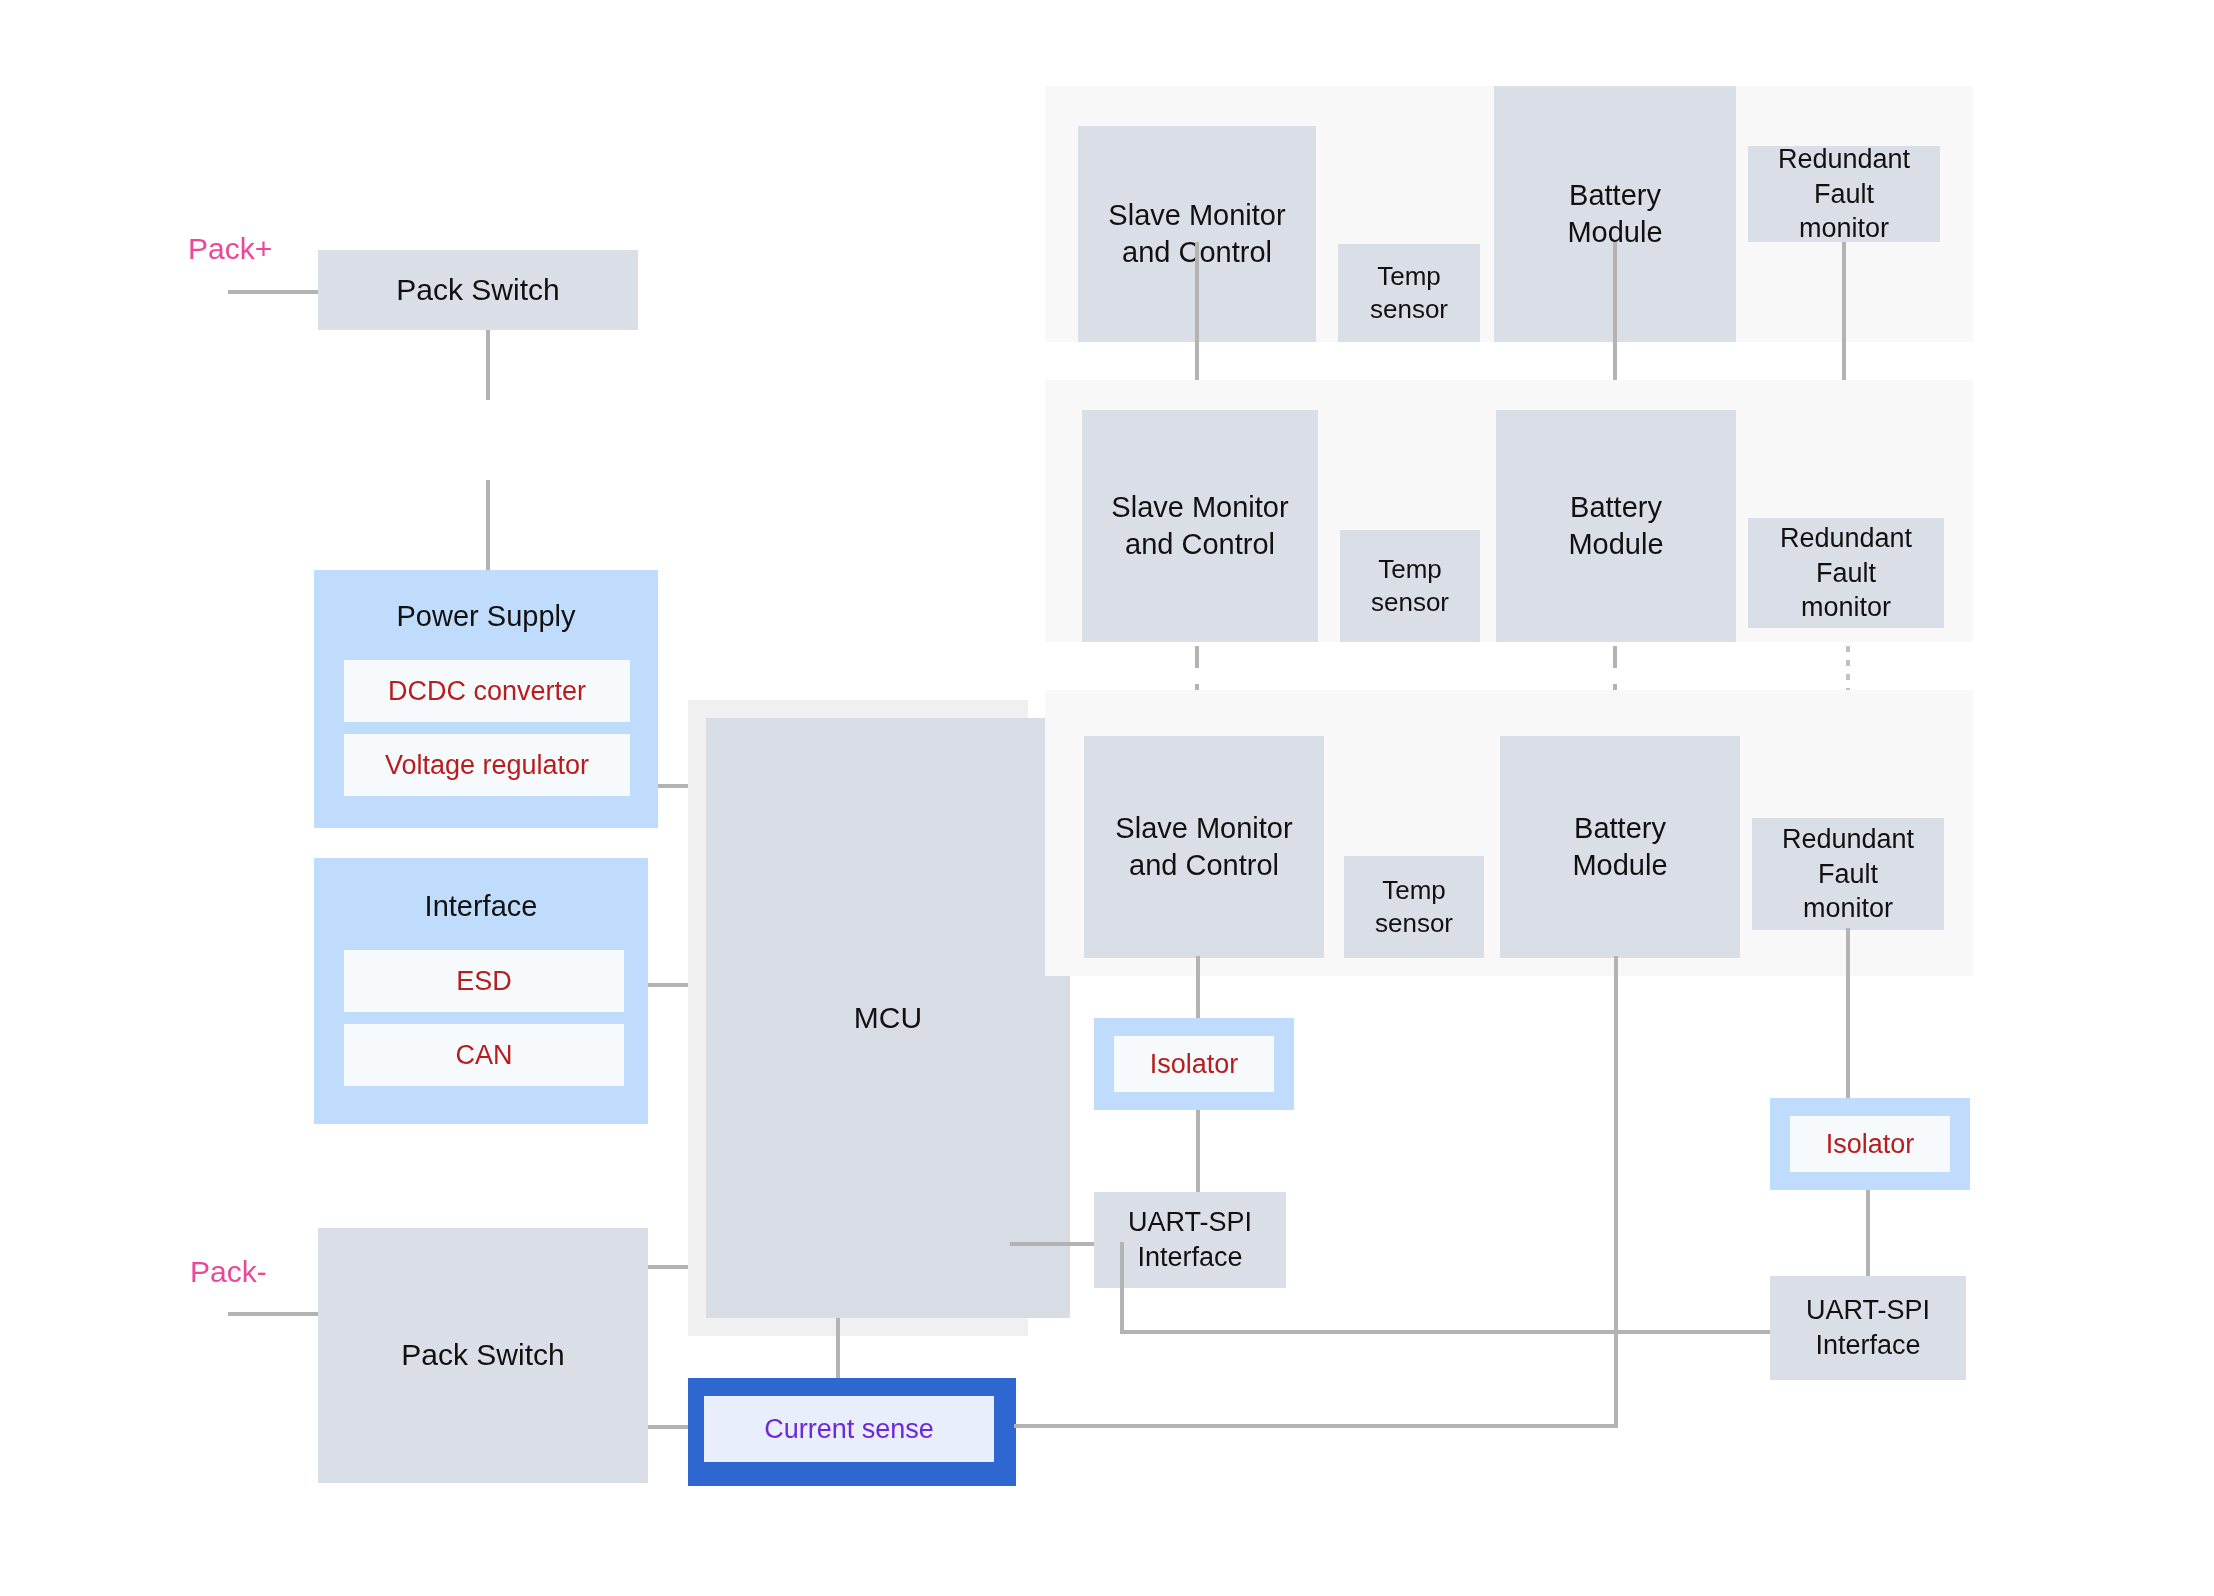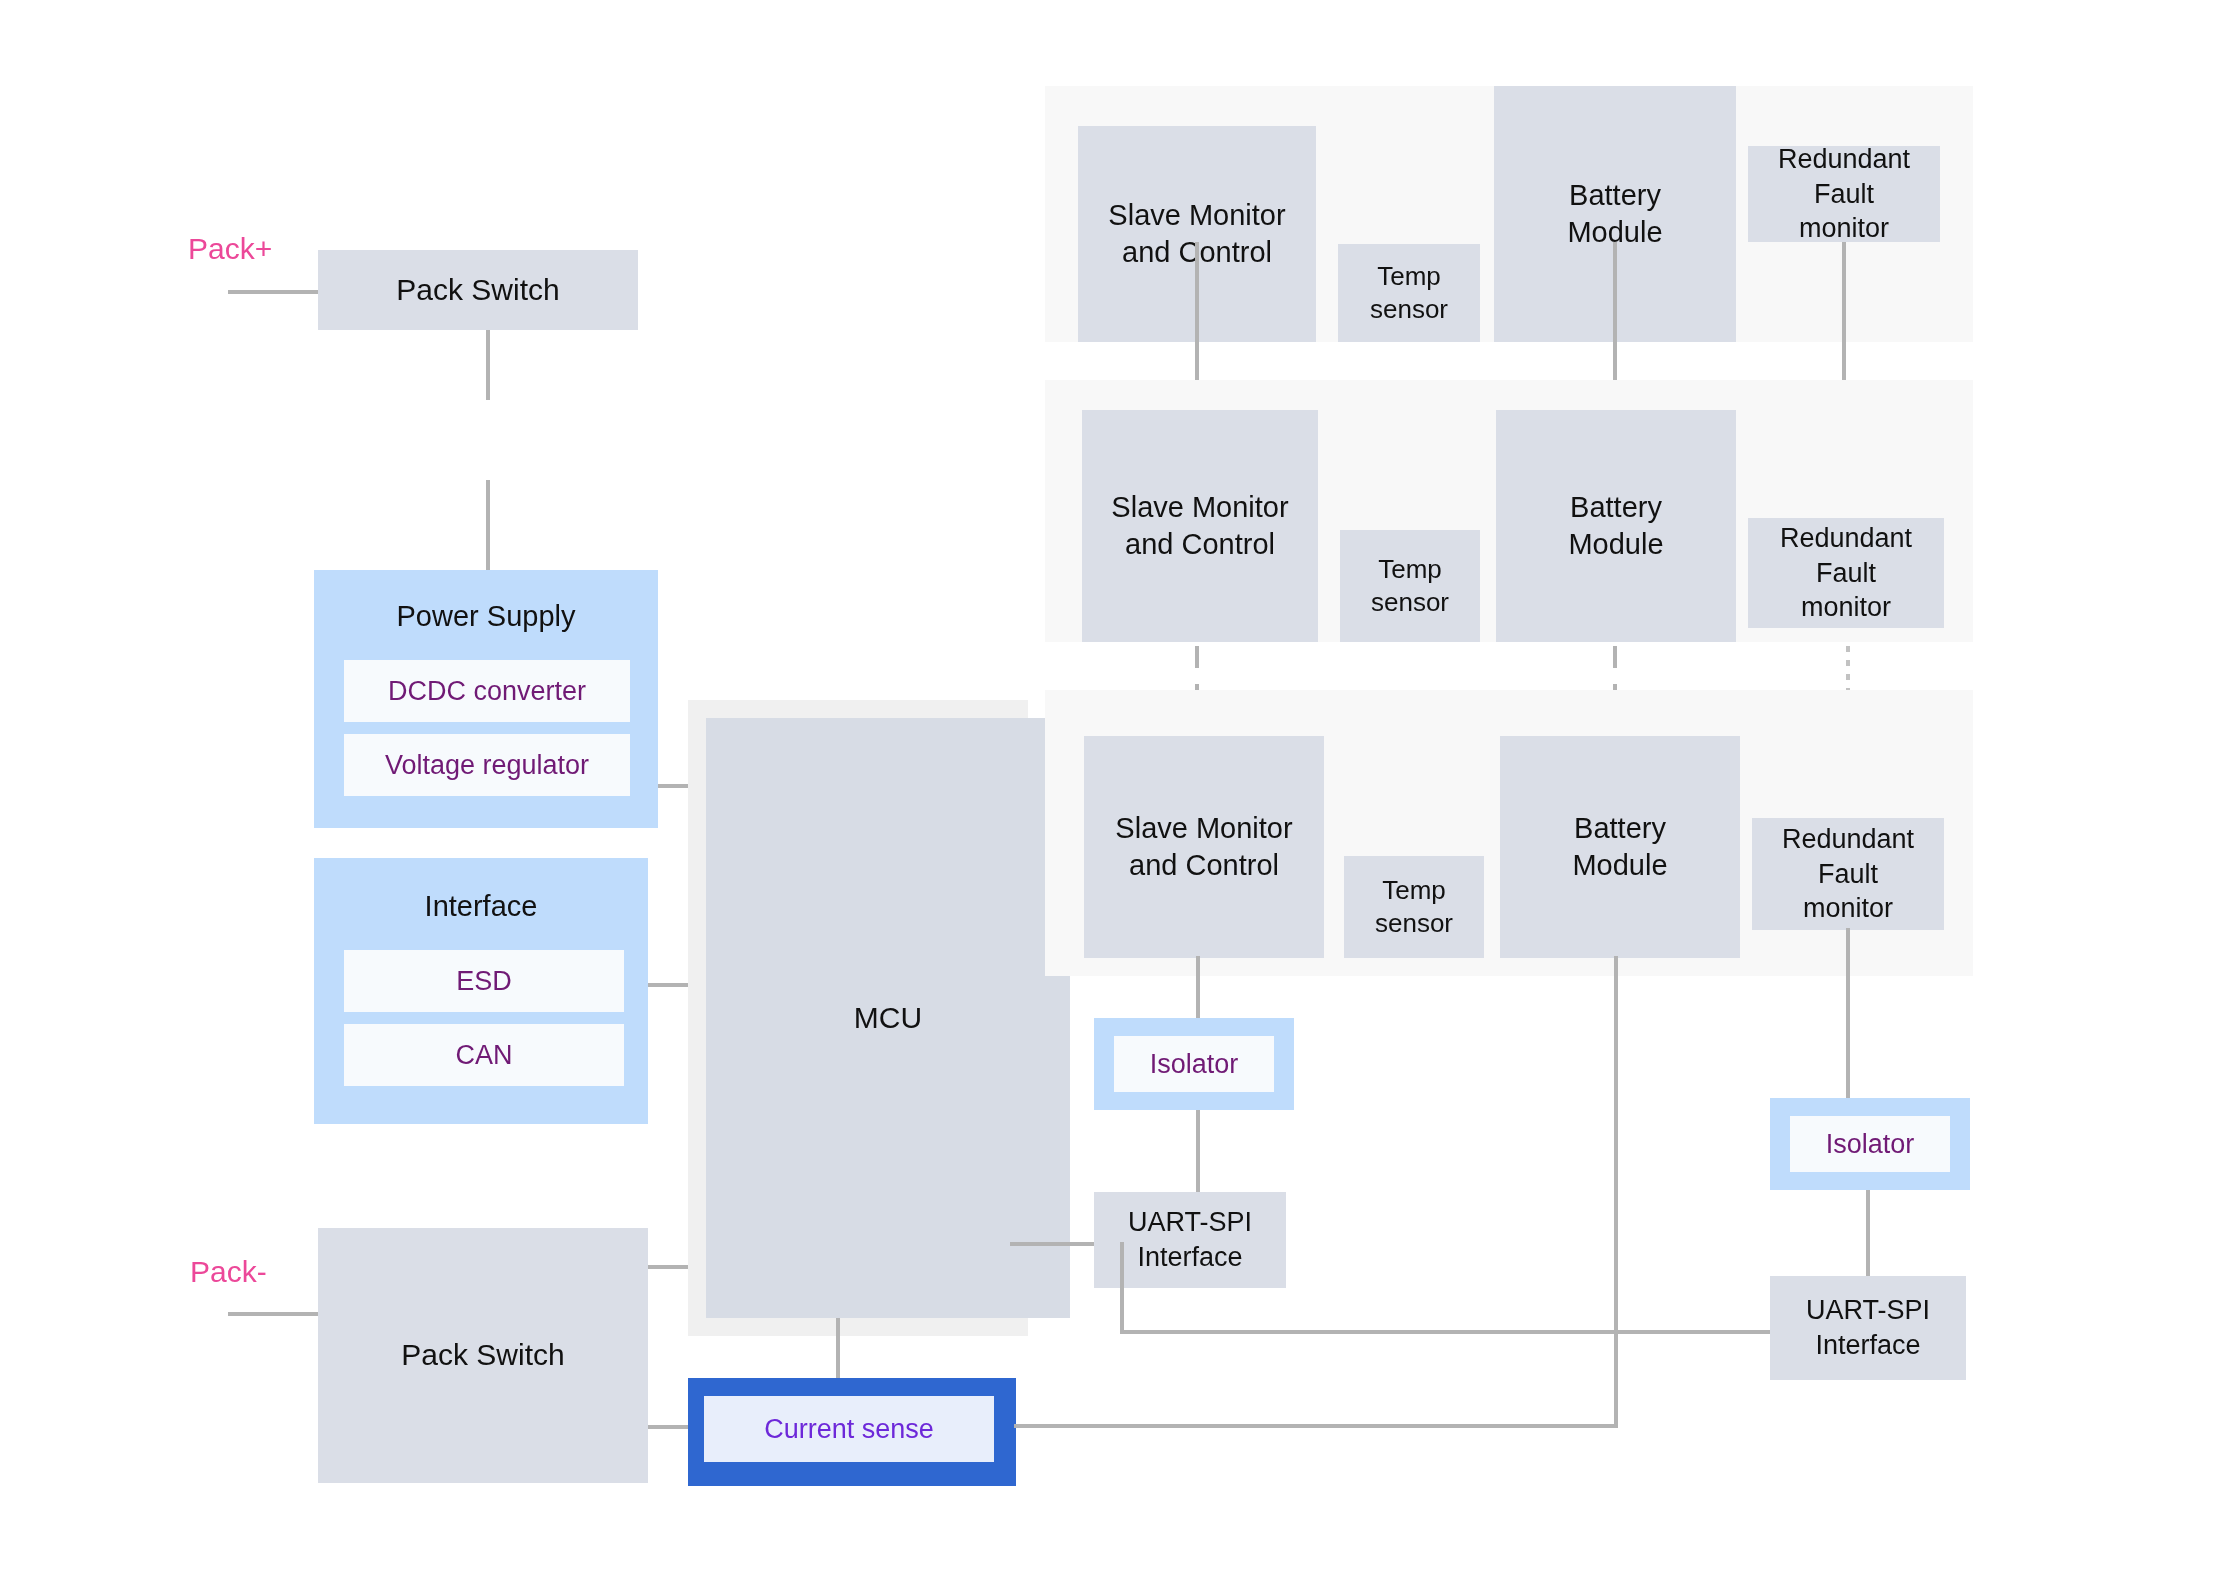--- a/index.html
+++ b/index.html
@@ -48,21 +48,21 @@
     color:#111111;
   }
   .inner{
     position:absolute;
     background:#f7fafd;
     box-sizing:border-box;
     display:flex;
     align-items:center;
     justify-content:center;
     text-align:center;
-    color:#701a75;
+    color:#b91c1c;
   }
   .mcuframe{
     position:absolute;
     background:#f0f0f0;
     box-sizing:border-box;
   }
   .mcuinner{
     position:absolute;
     background:#d7dce5;
     box-sizing:border-box;

